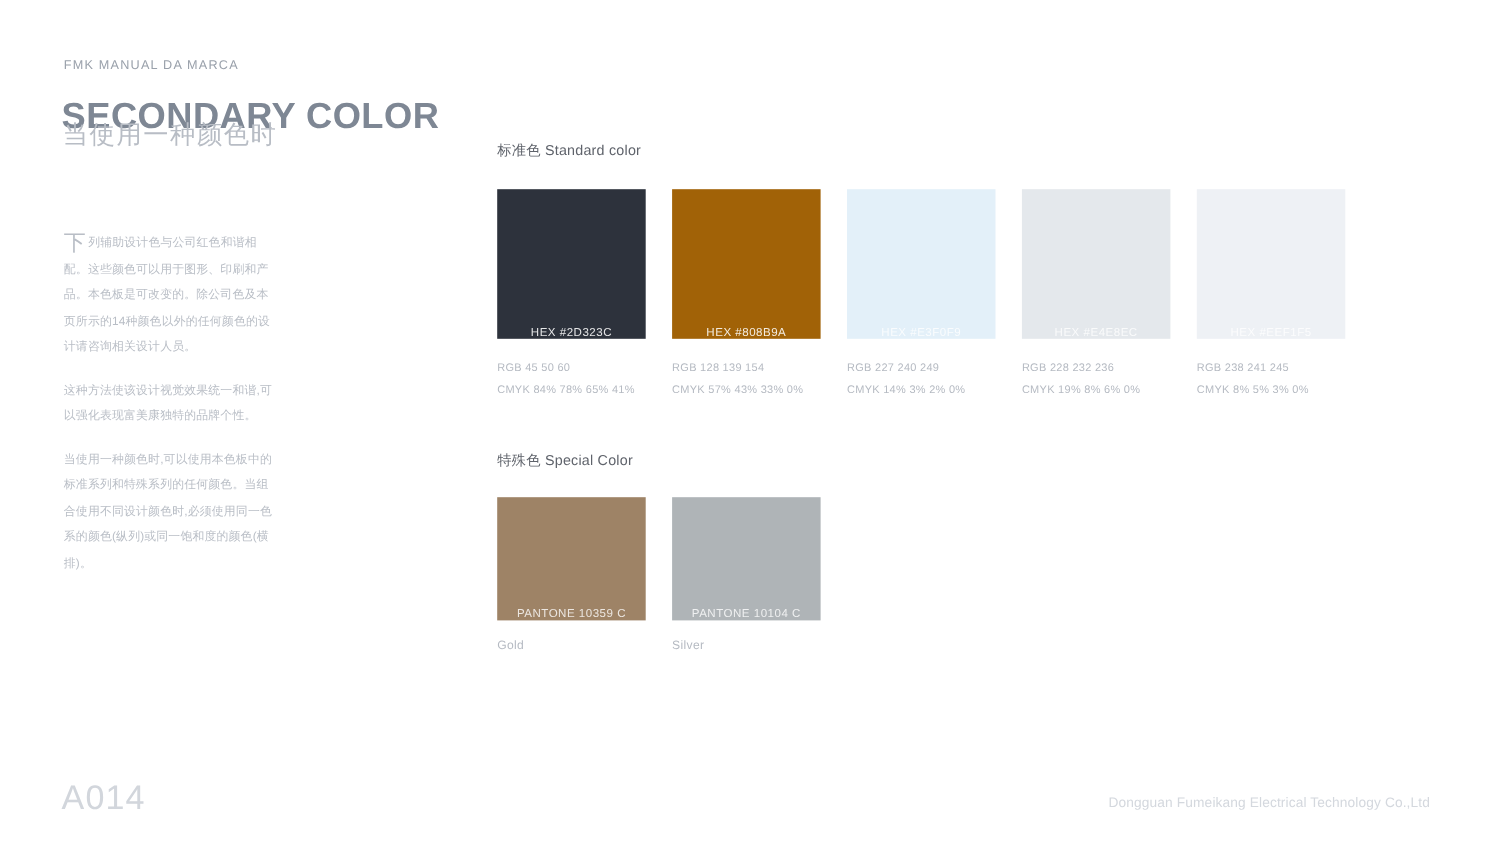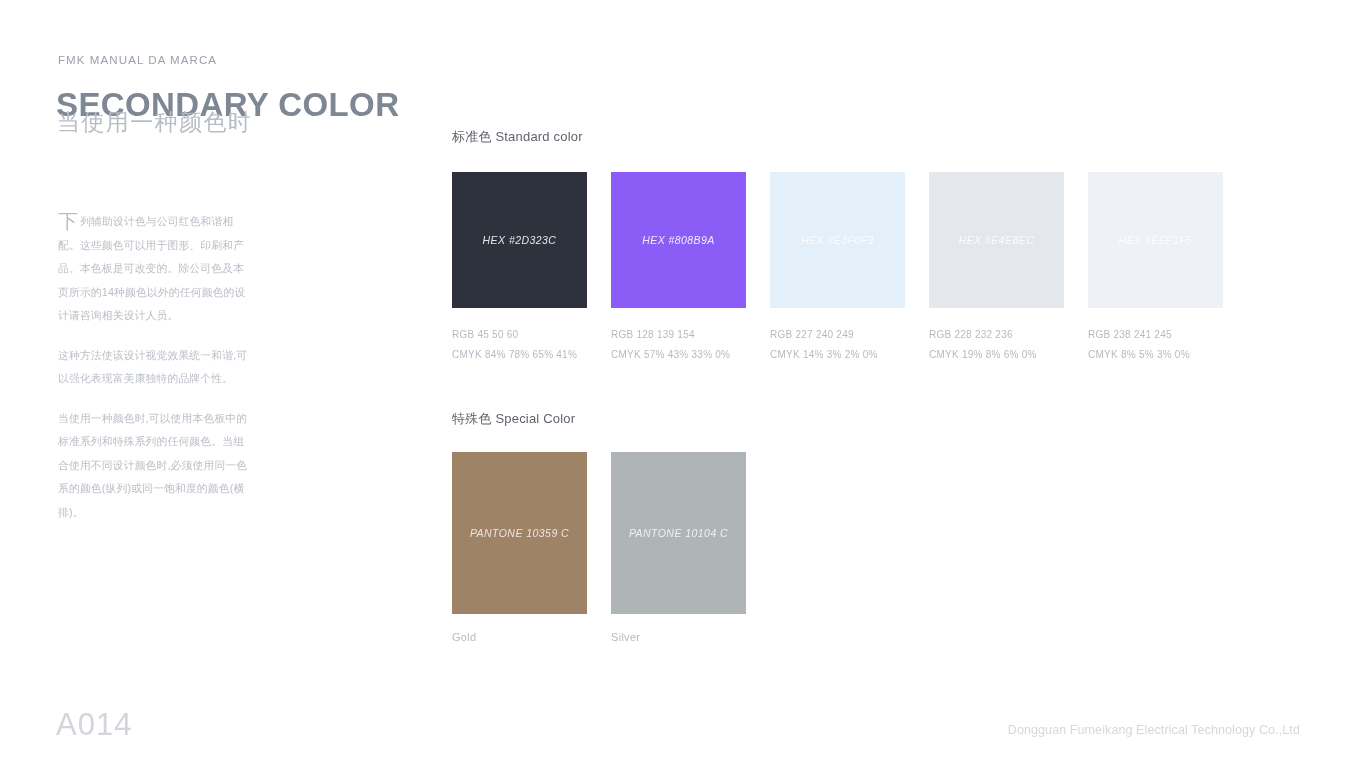--- a/index.html
+++ b/index.html
@@ -97,26 +97,25 @@
 
   .swatch-cell {
     display: flex;
     flex-direction: column;
   }
   .swatch-cell + .swatch-cell { margin-left: 24px; }
 
   .chip {
     position: relative;
     display: flex;
-    align-items: center;
+    align-items: flex-end;
     justify-content: center;
-    font-style: italic;
   }
   .chip-std  { width: 135px; height: 136px; }
-  .chip-spec { width: 135px; height: 162px; }
+  .chip-spec { width: 135px; height: 112px; }
 
   .chip-label {
     font-size: 10.5px;
     letter-spacing: 0.45px;
     white-space: nowrap;
     text-align: center;
   }
   .chip-label.on-dark  { color: rgba(255,255,255,0.88); }
   .chip-label.on-light { color: rgba(255,255,255,0.80); }
 
@@ -179,21 +178,21 @@
       <div class="swatch-cell">
         <div class="chip chip-std" style="background: rgb(45, 50, 60);">
           <span class="chip-label on-dark">HEX #2D323C</span>
         </div>
         <div class="meta">
           <span class="line">RGB 45 50 60</span>
           <span class="line">CMYK 84% 78% 65% 41%</span>
         </div>
       </div>
       <div class="swatch-cell">
-        <div class="chip chip-std" style="background: #8b5cf6;">
+        <div class="chip chip-std" style="background: #a16207;">
           <span class="chip-label on-dark">HEX #808B9A</span>
         </div>
         <div class="meta">
           <span class="line">RGB 128 139 154</span>
           <span class="line">CMYK 57% 43% 33% 0%</span>
         </div>
       </div>
       <div class="swatch-cell">
         <div class="chip chip-std" style="background: rgb(227, 240, 249);">
           <span class="chip-label on-light">HEX #E3F0F9</span>

